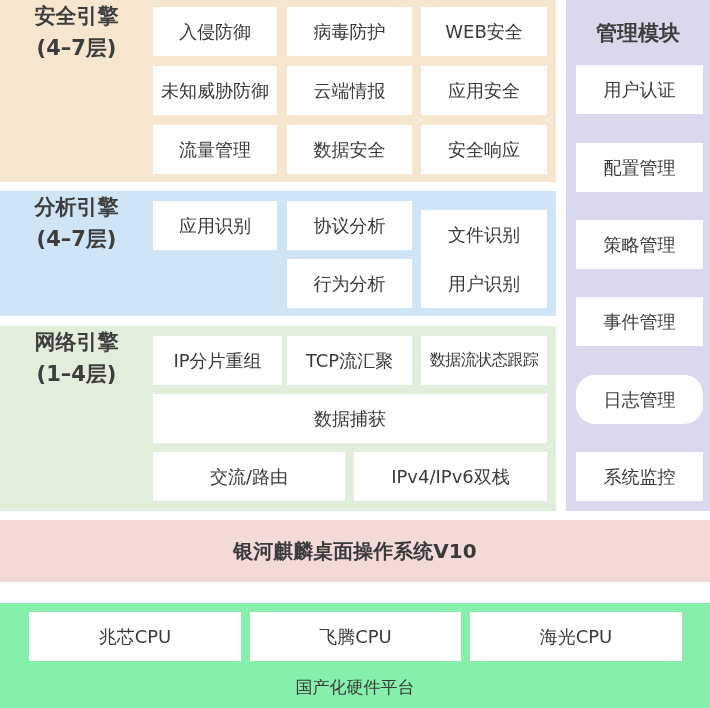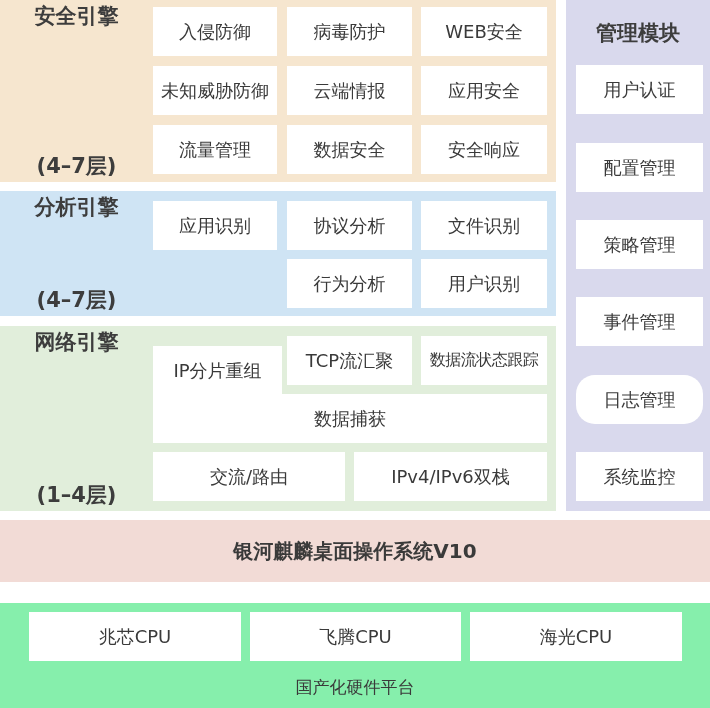--- a/index.html
+++ b/index.html
@@ -3,21 +3,21 @@
 <meta charset="utf-8">
 <style>
   html, body { margin: 0; padding: 0; background: #ffffff; }
   body { width: 710px; height: 708px; position: relative; overflow: hidden;
          font-family: "DejaVu Sans", "Liberation Sans", sans-serif; color: #333333; }
   .abs { position: absolute; box-sizing: border-box; }
   .section { position: absolute; }
   .box { position: absolute; background: #ffffff; display: flex; align-items: center;
          justify-content: center; font-size: 18px; color: #3a3a3a; white-space: nowrap; }
   .label { position: absolute; display: flex; flex-direction: column; align-items: center;
-           justify-content: space-between; font-size: 21px; font-weight: bold; color: #3d3d3d; line-height: 32px; }
+           justify-content: flex-start; font-size: 21px; font-weight: bold; color: #3d3d3d; line-height: 32px; }
   .small { font-size: 16px; letter-spacing: -0.5px; }
   .title { font-size: 21px; font-weight: bold; color: #3d3d3d; display:flex; align-items:center; justify-content:center; }
   .os { font-size: 20px; font-weight: bold; color: #3a3a3a; display:flex; align-items:center; justify-content:center;text-align:center; }
   .hw { font-size: 17px; color: #3a3a3a; display:flex; align-items:center; justify-content:center; }
 </style>
 </head>
 <body>
 
 <div class="section" style="left:0;top:0;width:556px;height:182px;background:#f6e6cf;">
   <div class="label" style="left:0;top:0;width:153px;height:182px;">
@@ -35,31 +35,31 @@
   <div class="box" style="left:421px;top:125px;width:126px;height:49px;">安全响应</div>
 </div>
 
 <div class="section" style="left:0;top:191px;width:556px;height:125px;background:#cfe4f4;">
   <div class="label" style="left:0;top:0;width:153px;height:125px;">
     <span>分析引擎</span>
     <span>(4–7层)</span>
   </div>
   <div class="box" style="left:153px;top:10px;width:124px;height:49px;">应用识别</div>
   <div class="box" style="left:287px;top:10px;width:125px;height:49px;">协议分析</div>
-  <div class="box" style="left:421px;top:10px;width:126px;height:49px;">文件识别</div>
+  <div class="box" style="left:421px;top:19px;width:126px;height:49px;">文件识别</div>
   <div class="box" style="left:287px;top:68px;width:125px;height:49px;">行为分析</div>
   <div class="box" style="left:421px;top:68px;width:126px;height:49px;">用户识别</div>
 </div>
 
 <div class="section" style="left:0;top:326px;width:556px;height:185px;background:#e1eedb;">
   <div class="label" style="left:0;top:0;width:153px;height:185px;">
     <span>网络引擎</span>
     <span>(1–4层)</span>
   </div>
-  <div class="box" style="left:153px;top:20px;width:129px;height:49px;">IP分片重组</div>
+  <div class="box" style="left:153px;top:10px;width:129px;height:49px;">IP分片重组</div>
   <div class="box" style="left:287px;top:10px;width:125px;height:49px;">TCP流汇聚</div>
   <div class="box small" style="left:421px;top:10px;width:126px;height:49px;">数据流状态跟踪</div>
   <div class="box" style="left:153px;top:68px;width:394px;height:49px;">数据捕获</div>
   <div class="box" style="left:153px;top:126px;width:192px;height:49px;">交流/路由</div>
   <div class="box" style="left:354px;top:126px;width:193px;height:49px;">IPv4/IPv6双栈</div>
 </div>
 
 <div class="section" style="left:566px;top:0;width:144px;height:511px;background:#d9d9ed;">
   <div class="title abs" style="left:0;top:10px;width:144px;height:45px;">管理模块</div>
   <div class="box" style="left:10px;top:65px;width:127px;height:49px;">用户认证</div>

